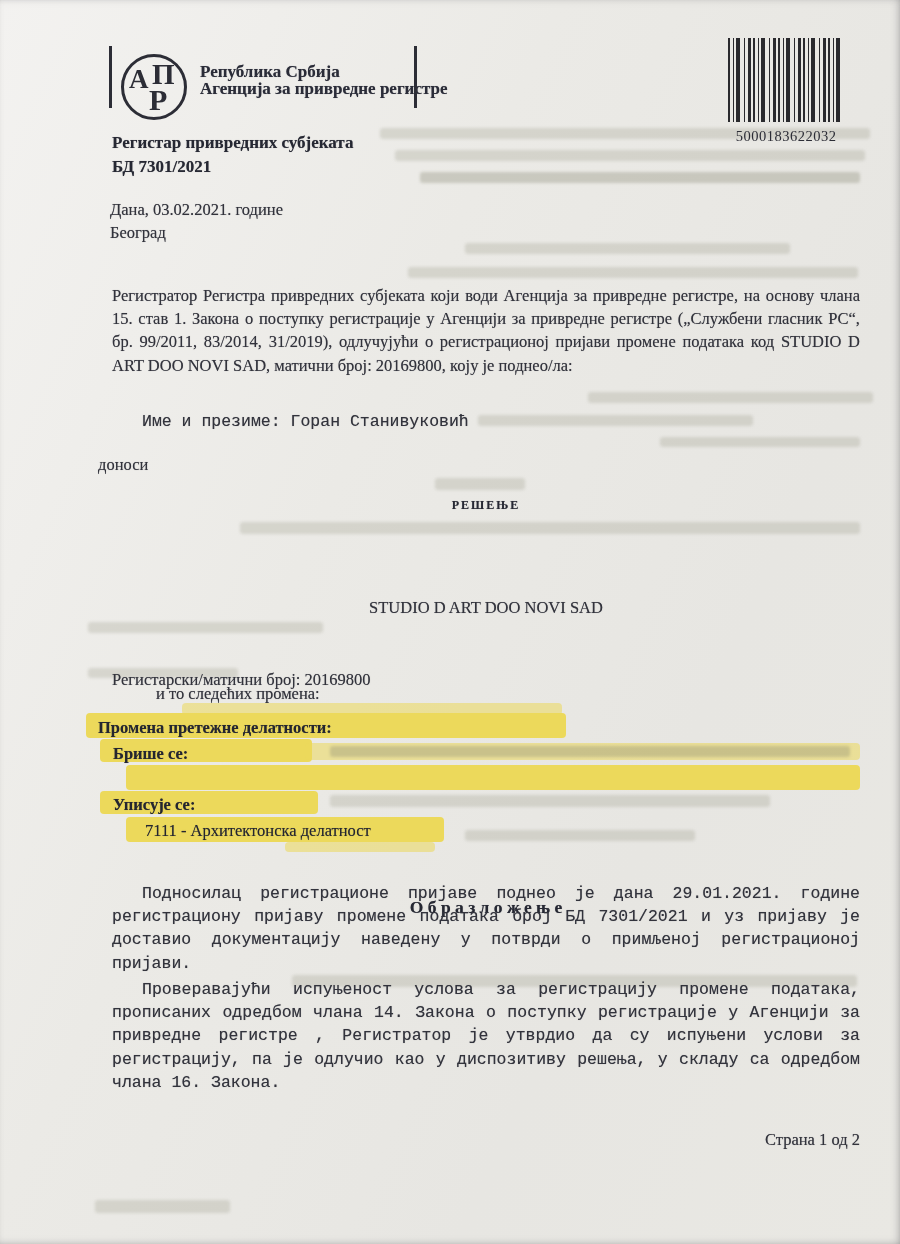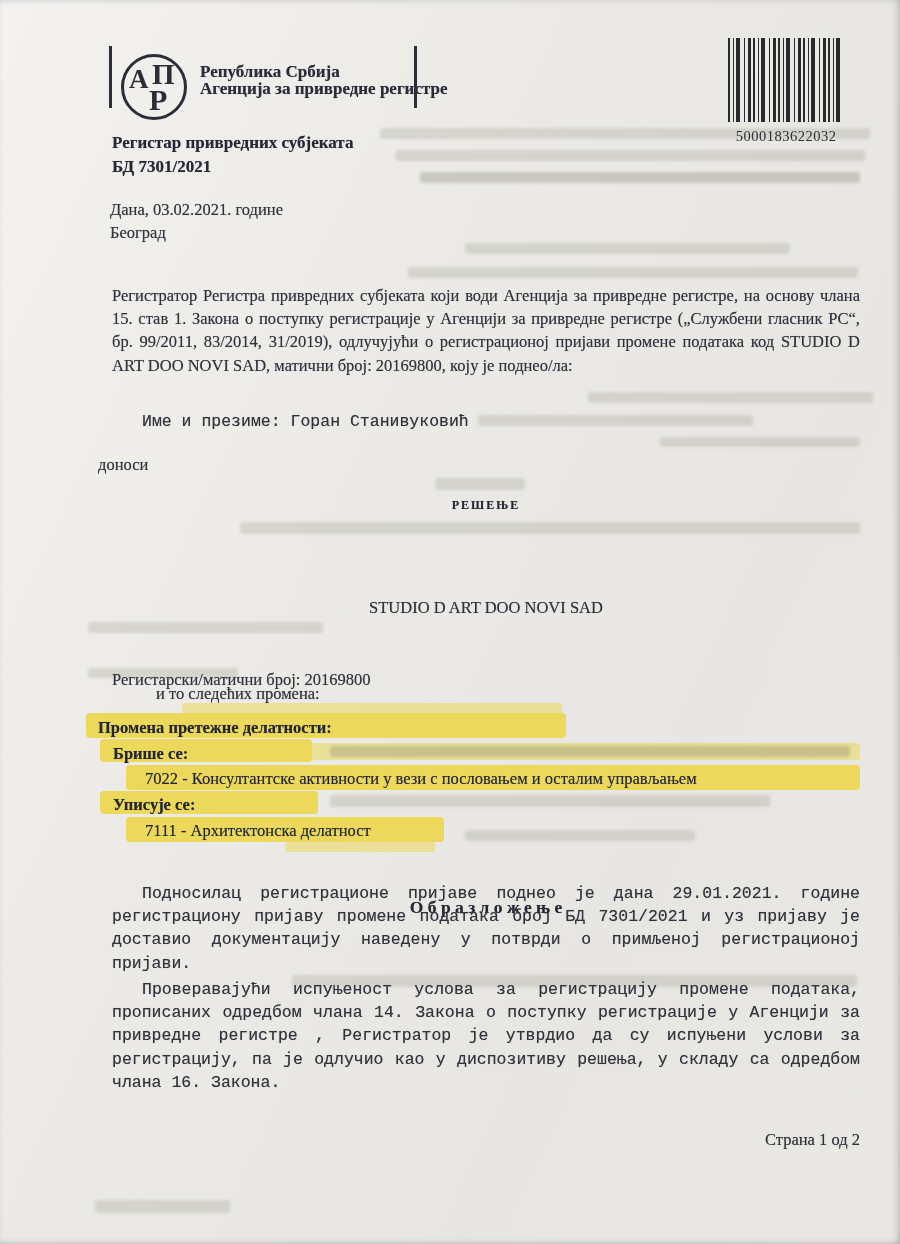--- a/index.html
+++ b/index.html
@@ -98,21 +98,20 @@
   <div class="abs hl" style="left:126px;top:765px;width:734px;height:25px;"></div>
   <div class="abs hl" style="left:100px;top:791px;width:218px;height:23px;"></div>
   <div class="abs ghost" style="left:330px;top:795px;width:440px;height:12px;"></div>
   <div class="abs hl" style="left:126px;top:817px;width:318px;height:25px;"></div>
   <div class="abs hl soft" style="left:285px;top:842px;width:150px;height:10px;"></div>
   <div class="abs ghost" style="left:465px;top:830px;width:230px;height:11px;"></div>
   <div class="abs ghost dk" style="left:330px;top:746px;width:520px;height:11px;"></div>
 
   <div class="abs txt bold hl-text" style="left:98px;top:716px;">Промена претежне делатности:</div>
   <div class="abs txt bold hl-text" style="left:113px;top:742px;">Брише се:</div>
-  <div class="abs txt hl-text" style="left:145px;top:767px;">7022 - Консултантске активности у вези с пословањем и осталим управљањем</div>
   <div class="abs txt bold hl-text" style="left:113px;top:793px;">Уписује се:</div>
   <div class="abs txt hl-text" style="left:145px;top:819px;">7111 - Архитектонска делатност</div>
 
   <div class="abs txt col center bold" style="top:896px;font-size:17.5px;">О б р а з л о ж е њ е</div>
   <div class="abs txt col justify indent" style="top:882px;">Подносилац регистрационе пријаве поднео је дана 29.01.2021. године регистрациону пријаву промене података број БД 7301/2021 и уз пријаву је доставио документацију наведену у потврди о примљеној регистрационој пријави.</div>
   <div class="abs txt col justify indent" style="top:978px;">Проверавајући испуњеност услова за регистрацију промене података, прописаних одредбом члана 14. Закона о поступку регистрације у Агенцији за привредне регистре , Регистратор је утврдио да су испуњени услови за регистрацију, па је одлучио као у диспозитиву решења, у складу са одредбом члана 16. Закона.</div>
 
   <div class="abs txt col" style="top:1128px;text-align:right;">Страна 1 од 2</div>
 
 </div>

